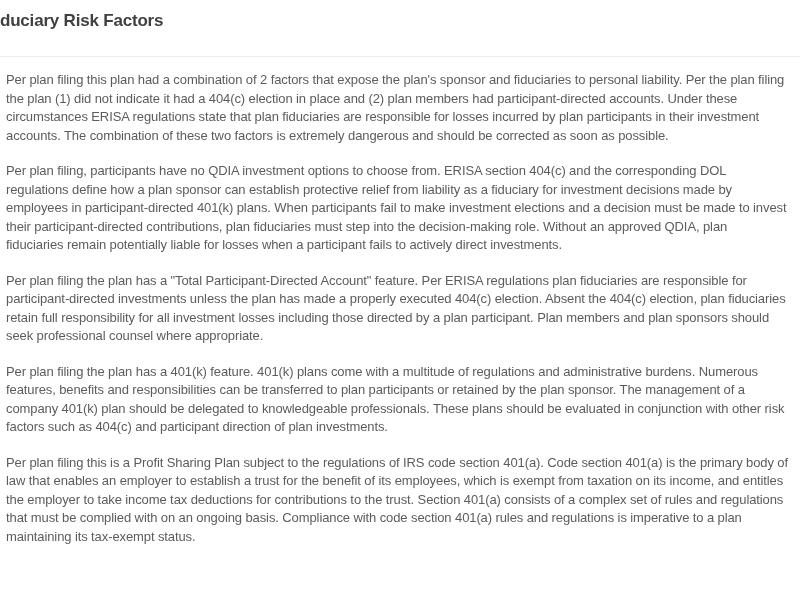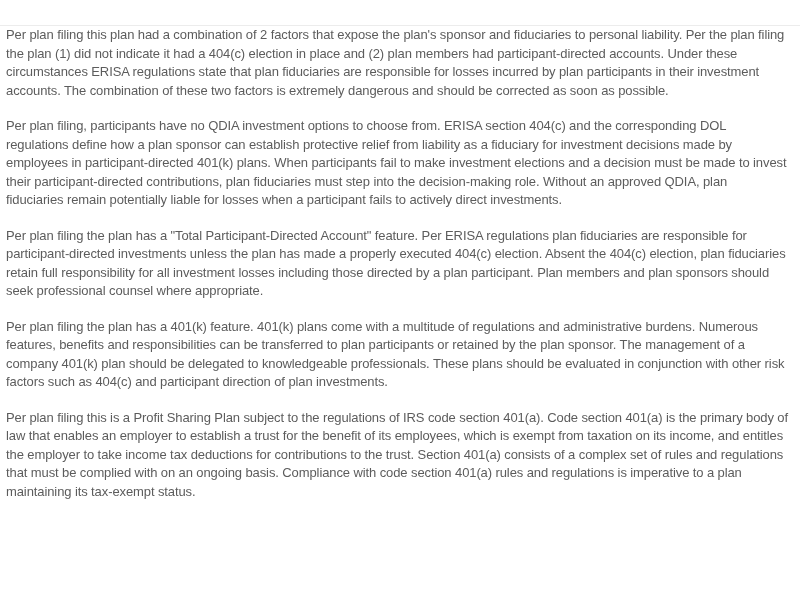--- a/index.html
+++ b/index.html
@@ -26,38 +26,40 @@
     color: #404040;
     white-space: nowrap;
   }
   .title-divider {
     margin-top: 25px;
     width: 800px;
     height: 1px;
     background: #ececec;
   }
   .content {
+    margin-top: 14px;
     padding-left: 6px;
     padding-right: 8px;
     width: 796px;
   }
   .content p {
     font-size: 13px;
     line-height: 18.5px;
     letter-spacing: -0.1px;
     color: #5c5c5c;
     margin: 0 0 17px 0;
     text-align: left;
   }
 </style>
 </head>
 <body>
 
 <div class="page">
 
+  <h1 class="page-title">duciary Risk Factors</h1>
 
   <div class="title-divider"></div>
 
   <div class="content">
     <p>Per plan filing this plan had a combination of 2 factors that expose the plan's sponsor and fiduciaries to personal liability. Per the plan filing the plan (1) did not indicate it had a 404(c) election in place and (2) plan members had participant-directed accounts. Under these circumstances ERISA regulations state that plan fiduciaries are responsible for losses incurred by plan participants in their investment accounts. The combination of these two factors is extremely dangerous and should be corrected as soon as possible.</p>
 
     <p>Per plan filing, participants have no QDIA investment options to choose from. ERISA section 404(c) and the corresponding DOL regulations define how a plan sponsor can establish protective relief from liability as a fiduciary for investment decisions made by employees in participant-directed 401(k) plans. When participants fail to make investment elections and a decision must be made to invest their participant-directed contributions, plan fiduciaries must step into the decision-making role. Without an approved QDIA, plan fiduciaries remain potentially liable for losses when a participant fails to actively direct investments.</p>
 
     <p>Per plan filing the plan has a "Total Participant-Directed Account" feature. Per ERISA regulations plan fiduciaries are responsible for participant-directed investments unless the plan has made a properly executed 404(c) election. Absent the 404(c) election, plan fiduciaries retain full responsibility for all investment losses including those directed by a plan participant. Plan members and plan sponsors should seek professional counsel where appropriate.</p>
 

